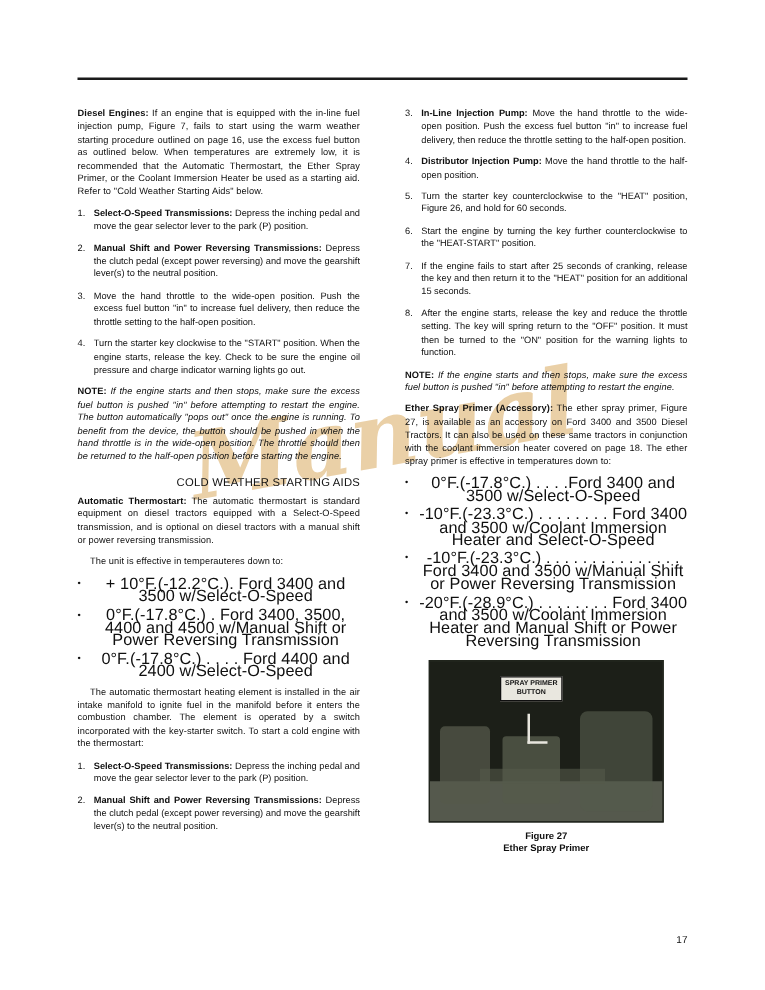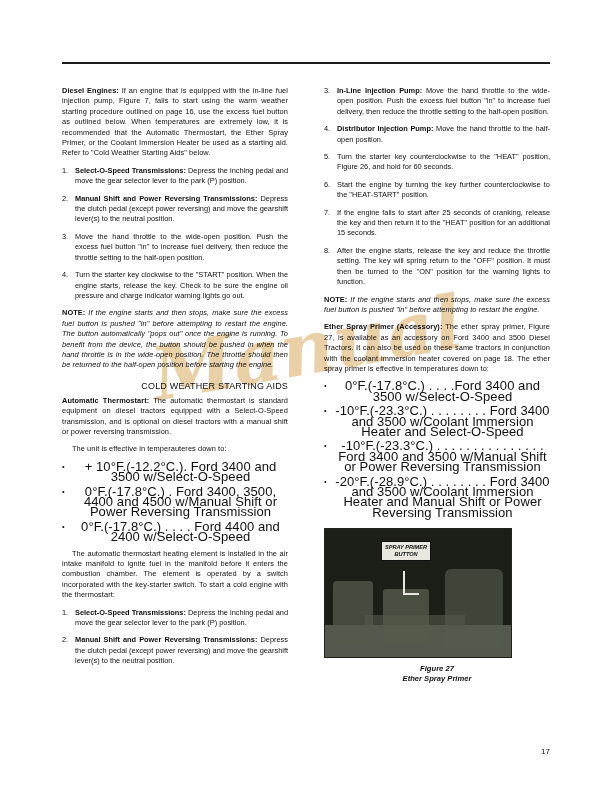--- a/index.html
+++ b/index.html
@@ -89,21 +89,21 @@
     font-size: 13px;
     line-height: 10.4px;
     text-align: center;
   }
   .rt { text-align: right; display: block; }
   .figure {
     margin-top: 10px;
     width: 100%;
     display: flex;
     flex-direction: column;
-    font-style: italic;
+    align-items: center;
   }
   .photo {
     width: 186px;
     height: 128px;
     background: #2b2f26;
     position: relative;
     overflow: hidden;
     border: 1px solid #20241c;
   }
   .fig-caption {

